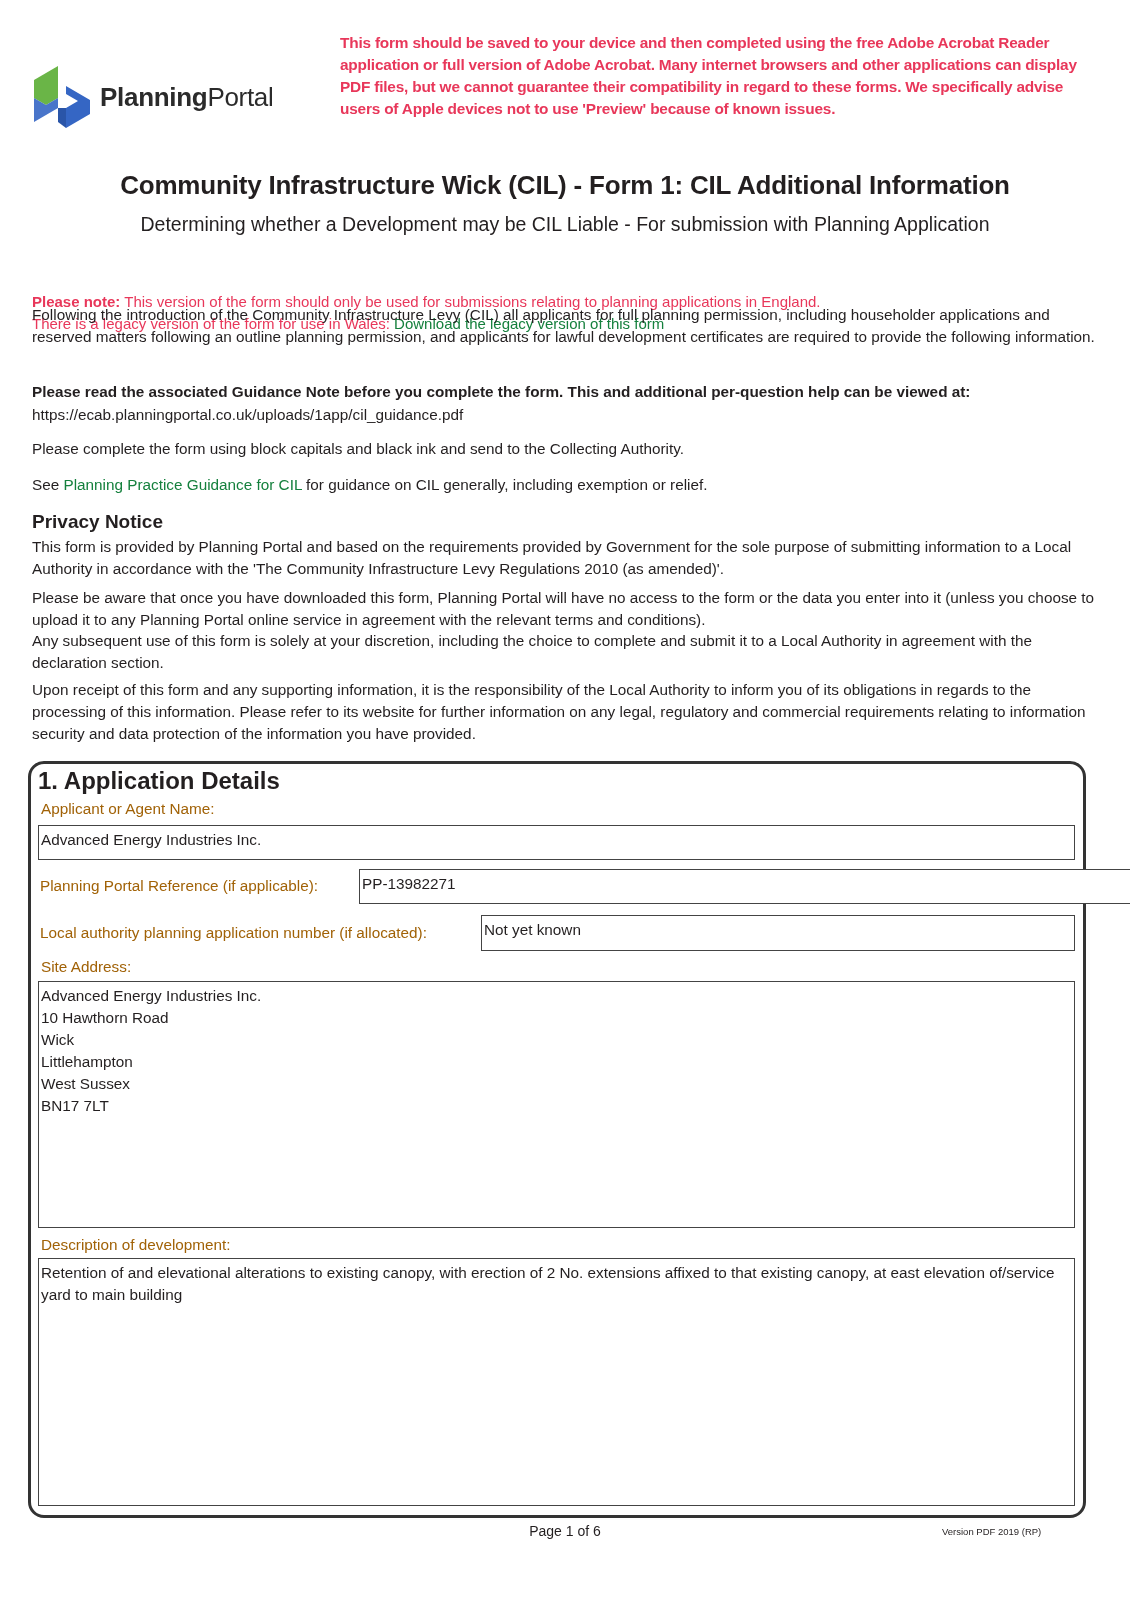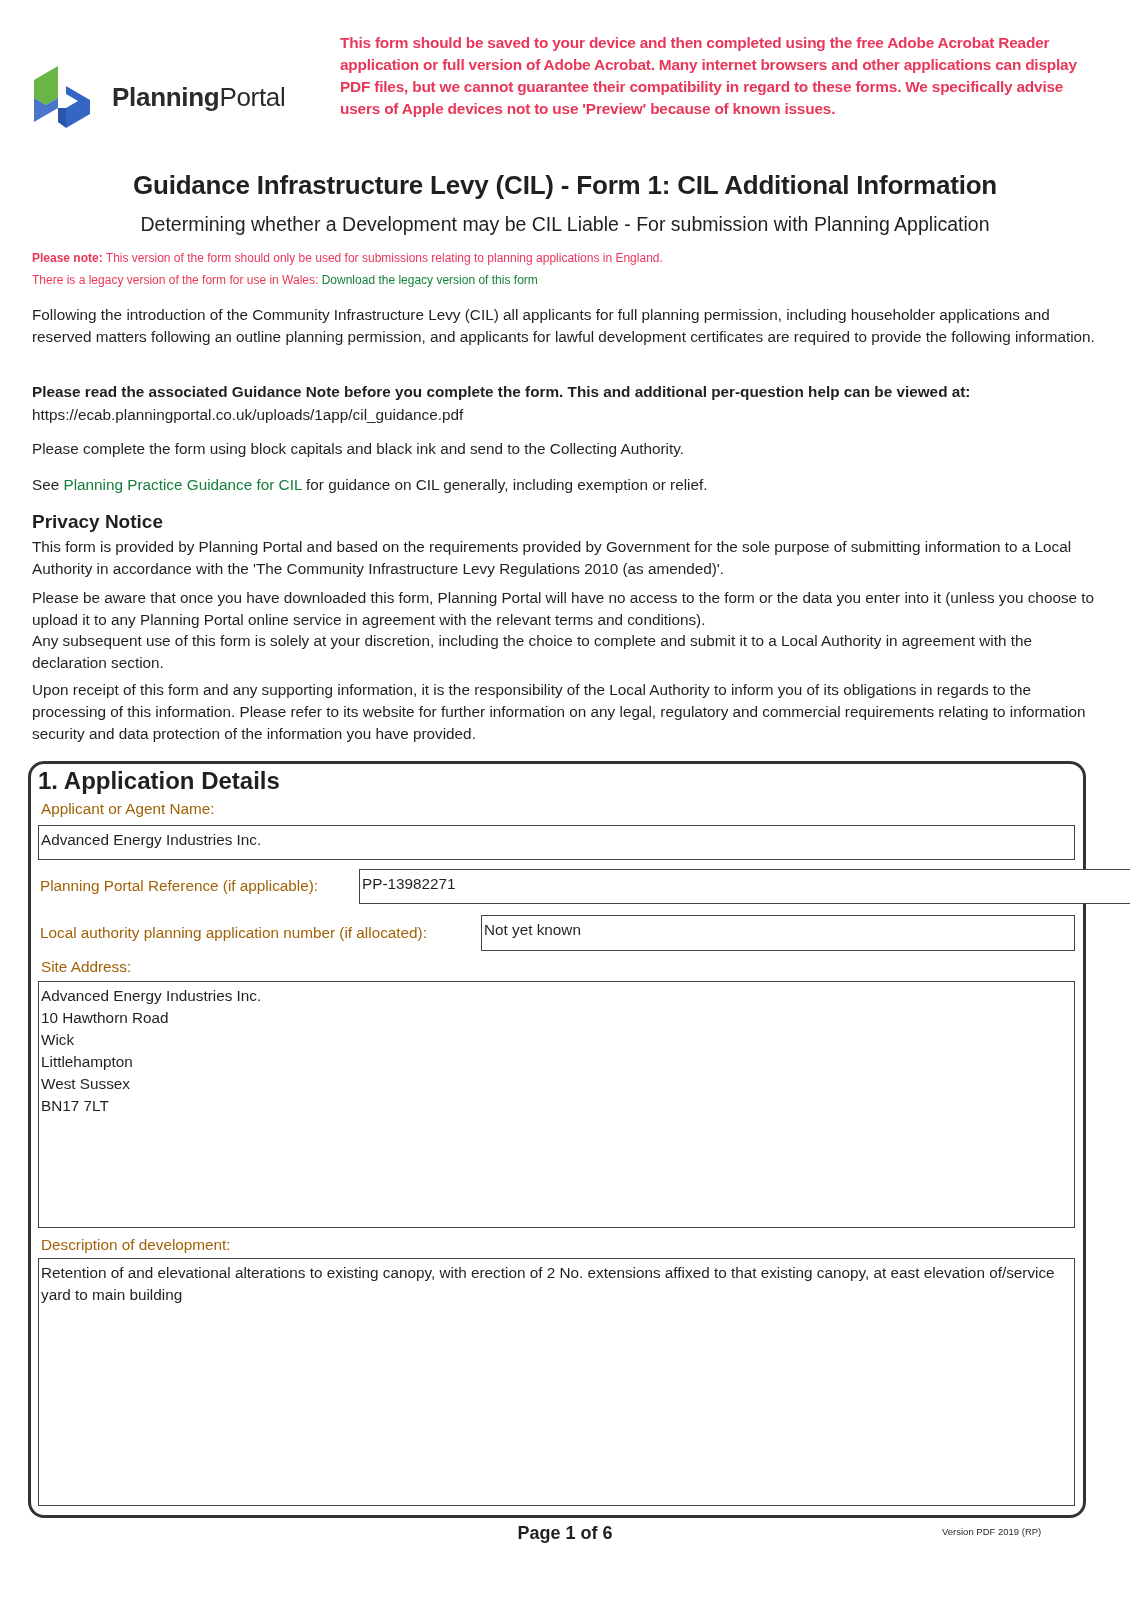--- a/index.html
+++ b/index.html
@@ -3,63 +3,63 @@
 <meta charset="utf-8">
 <style>
   * { box-sizing: border-box; margin: 0; padding: 0; }
   html, body { width: 1130px; height: 1600px; background: #ffffff; }
   body { position: relative; font-family: "Liberation Sans", "DejaVu Sans", sans-serif; color: #231f20; overflow: hidden; }
   .abs { position: absolute; }
 
   
   .logo { left: 32px; top: 64px; width: 260px; height: 66px; display: flex; align-items: center; }
   .logo svg { width: 62px; height: 66px; flex: 0 0 auto; }
-  .logo-text { font-size: 26px; margin-left: 18px; letter-spacing: -0.3px; color: #2b2b2b; }
+  .logo-text { font-size: 26px; margin-left: 6px; letter-spacing: -0.3px; color: #2b2b2b; }
   .logo-text b { font-weight: bold; }
   .logo-text span.light { font-weight: normal; }
 
   .warning { left: 340px; top: 32px; width: 760px; font-size: 15.4px; line-height: 22px; font-weight: bold; color: #e8375a; letter-spacing: -0.2px; }
 
   .title { left: 0; top: 170px; width: 1130px; text-align: center; font-size: 26px; font-weight: bold; color: #231f20; letter-spacing: -0.2px; }
   .subtitle { left: 0; top: 213px; width: 1130px; text-align: center; font-size: 19.5px; color: #231f20; }
 
-  .note { left: 32px; width: 1060px; font-size: 12px; line-height: 21px; color: #e8375a; }
+  .note { left: 32px; width: 1060px; font-size: 15px; line-height: 21px; color: #e8375a; margin-top: 43px; }
   .note b { font-weight: bold; }
   .link { color: #15803d; }
 
   .para { left: 32px; width: 1070px; font-size: 15.3px; line-height: 22px; color: #231f20; }
   .bold { font-weight: bold; }
   .h2 { left: 32px; font-size: 19px; font-weight: bold; color: #231f20; }
 
   
   .section { left: 28px; top: 761px; width: 1058px; height: 757px; border: 3px solid #333; border-radius: 16px; }
   .section-title { left: 38px; top: 767px; font-size: 24px; font-weight: bold; color: #231f20; }
   .label { font-size: 15.3px; color: #a16207; }
   .field { border: 1.5px solid #444; background: #fff; font-size: 15.3px; color: #231f20; padding: 3px 2px; line-height: 22px; }
   .field.multi { white-space: pre-line; }
 
-  .footer-page { left: 0; top: 1523px; width: 1130px; text-align: center; font-size: 18px; color: #231f20; font-weight: bold; }
+  .footer-page { left: 0; top: 1523px; width: 1130px; text-align: center; font-size: 14px; color: #231f20; }
   .footer-version { left: 942px; top: 1526px; font-size: 9.5px; color: #231f20; }
 </style>
 </head>
 <body>
 
 <div class="abs logo">
   <svg viewBox="0 0 62 66">
     <polygon points="2,16 26,2 26,34 14,41 2,34" fill="#6ab547"></polygon>
     <polygon points="2,34 14,41 26,34 26,44 2,58" fill="#3566c4" opacity="0.9"></polygon>
     <polygon points="34,22 58,36 58,50 34,64 34,44 46,37 34,30" fill="#3566c4"></polygon>
     <polygon points="26,44 34,44 34,64 26,58" fill="#2a55a8"></polygon>
   </svg>
   <div class="logo-text"><b>Planning</b><span class="light">Portal</span></div>
 </div>
 
 <div class="abs warning">This form should be saved to your device and then completed using the free Adobe Acrobat Reader application or full version of Adobe Acrobat. Many internet browsers and other applications can display PDF files, but we cannot guarantee their compatibility in regard to these forms. We specifically advise users of Apple devices not to use 'Preview' because of known issues.</div>
 
-<div class="abs title">Guidance Infrastructure Levy (CIL) - Form 1: CIL Additional Information</div>
+<div class="abs title">Community Infrastructure Wick (CIL) - Form 1: CIL Additional Information</div>
 <div class="abs subtitle">Determining whether a Development may be CIL Liable - For  submission with Planning Application</div>
 
 <div class="abs note" style="top:248px;">
   <b>Please note:</b><span> This version of the form should only be used for submissions relating to planning applications in England.</span>
 </div>
 <div class="abs note" style="top:270px;">
   <span>There is a legacy version of the form for use in Wales: </span><span class="link">Download the legacy version of this form</span>
 </div>
 
 <div class="abs para" style="top:304px;">Following the introduction of the Community Infrastructure Levy (CIL) all applicants for full planning permission, including householder applications and reserved matters following an outline planning permission, and applicants for lawful development certificates are required to provide the following information.</div>

